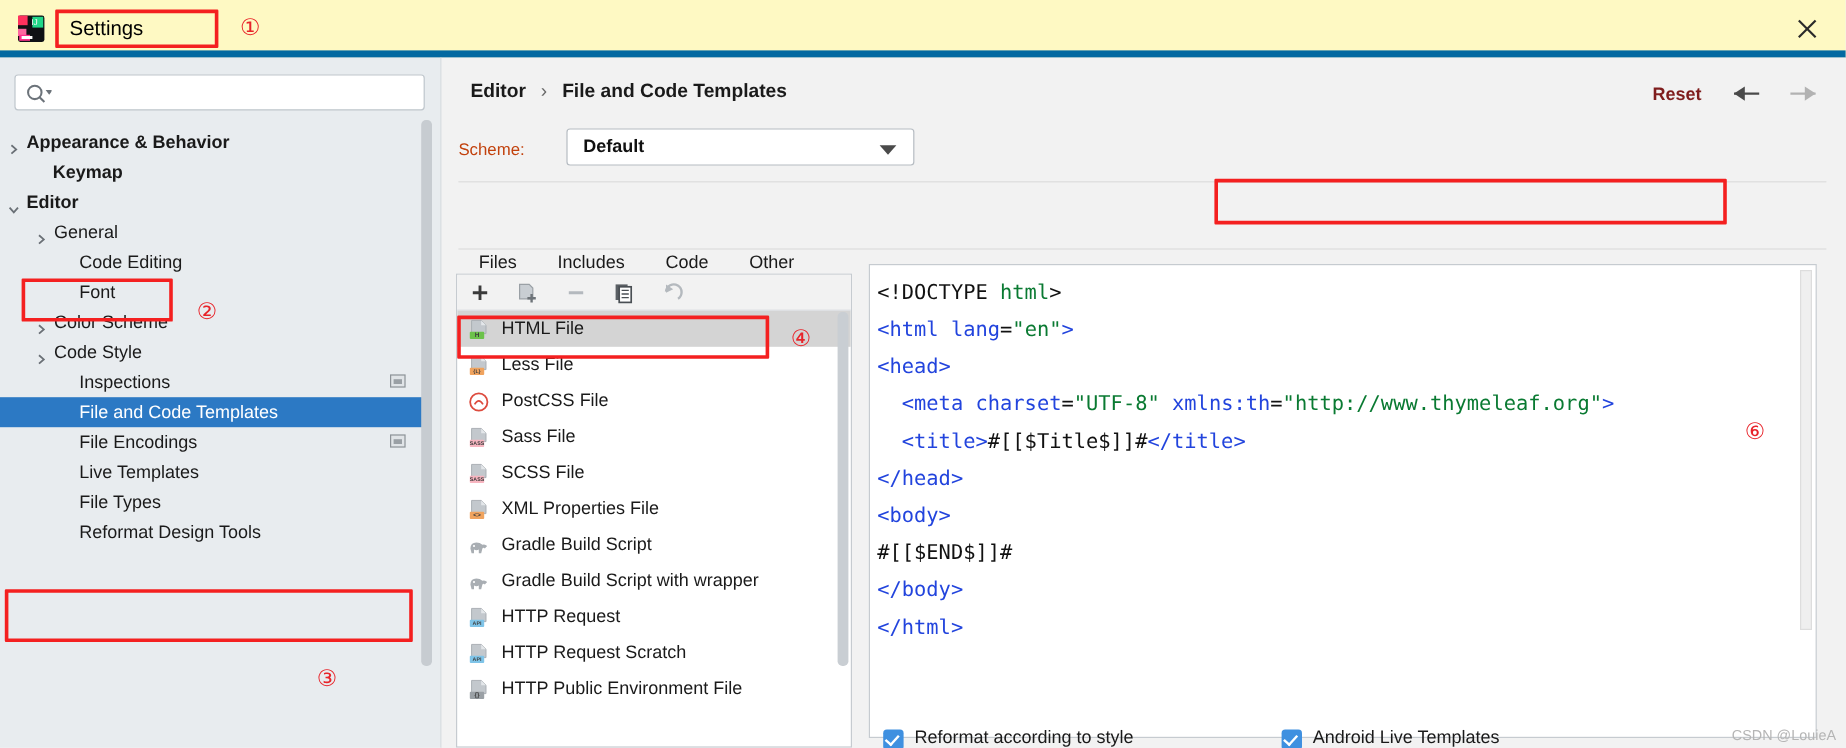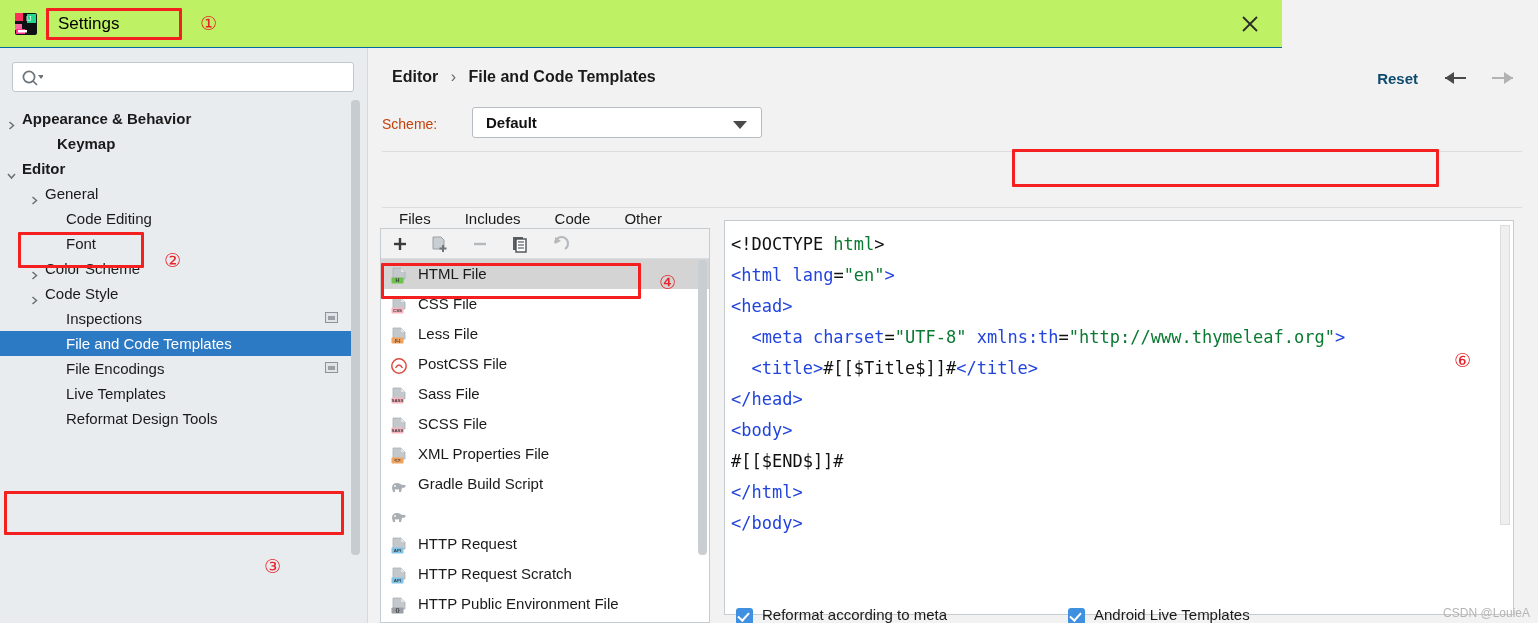--- a/index.html
+++ b/index.html
@@ -4,22 +4,22 @@
 <style>
   * { box-sizing: border-box; margin: 0; padding: 0; }
   html, body {
     width: 1538px; height: 623px;
     font-family: "Liberation Sans", sans-serif;
     background: #f2f2f2; overflow: hidden;
   }
 
   
   .titlebar {
-    position: absolute; left: 0; top: 0; width: 1282px; height: 48px;
-    background: #bef264; border-bottom: 1px solid #0369a1;
+    position: absolute; left: 0; top: 0; width: 1538px; height: 48px;
+    background: #fef9c3; border-bottom: 6px solid #0369a1;
   }
   .ij-logo {
     position: absolute; left: 14px; top: 12px; width: 24px; height: 24px;
   }
   .win-title {
     position: absolute; left: 50px; top: 11px;
     font-size: 17px; color: #000; line-height: 26px;
     padding: 0 8px; white-space: nowrap;
   }
   .close-btn {
@@ -87,21 +87,21 @@
 
   
   .content { position: absolute; left: 368px; top: 48px; width: 1170px; height: 575px; background: #f2f2f2; }
   .breadcrumb {
     position: absolute; left: 24px; top: 20px;
     font-size: 16px; font-weight: bold; color: #1a1a1a; white-space: nowrap;
   }
   .bc-sep { color: #666; font-weight: normal; margin: 0 8px; }
   .reset-link {
     position: absolute; right: 120px; top: 22px;
-    font-size: 15px; font-weight: bold; color: #0c4a6e; cursor: pointer; text-align: center;
+    font-size: 15px; font-weight: bold; color: #7f1d1d; cursor: pointer; text-align: center;
   }
   .nav-arrow { position: absolute; top: 20px; cursor: pointer; }
   .nav-back  { right: 68px; }
   .nav-fwd   { right: 22px; }
 
   .scheme-label {
     position: absolute; left: 14px; top: 68px; font-size: 14px; color: #c2410c;
   }
   .scheme-select {
     position: absolute; left: 104px; top: 59px; width: 290px; height: 31px;
@@ -239,21 +239,21 @@
   </div>
 
   <div class="tree" id="tree-root">
       <div class="tree-item bold">
         <span class="tw-arrow" style="left: 6px;"><svg width="11" height="11" viewBox="0 0 11 11">
             <path d="M3.5 2 L7.5 5.5 L3.5 9" fill="none" stroke="#6a7076" stroke-width="1.5"></path>
           </svg></span>
         <span class="tree-label" style="left: 22px;">Appearance &amp; Behavior</span>
       </div>
       <div class="tree-item bold">
-        <span class="tree-label" style="left: 57px;">Keymap</span>
+        <span class="tree-label" style="left: 44px;">Keymap</span>
       </div>
       <div class="tree-item bold">
         <span class="tw-arrow" style="left: 6px;"><svg width="11" height="11" viewBox="0 0 11 11">
             <path d="M2 4 L5.5 8 L9 4" fill="none" stroke="#6a7076" stroke-width="1.5"></path>
           </svg></span>
         <span class="tree-label" style="left: 22px;">Editor</span>
       </div>
       <div class="tree-item">
         <span class="tw-arrow" style="left: 29px;"><svg width="11" height="11" viewBox="0 0 11 11">
             <path d="M3.5 2 L7.5 5.5 L3.5 9" fill="none" stroke="#6a7076" stroke-width="1.5"></path>
@@ -284,20 +284,23 @@
       </div>
       <div class="tree-item selected">
         <span class="tree-label" style="left: 66px;">File and Code Templates</span>
       </div>
       <div class="tree-item">
         <span class="tree-label" style="left: 66px;">File Encodings</span>
         <span class="side-badge"></span>
       </div>
       <div class="tree-item">
         <span class="tree-label" style="left: 66px;">Live Templates</span>
+      </div>
+      <div class="tree-item">
+        <span class="tree-label" style="left: 66px;">File Types</span>
       </div>
       <div class="tree-item">
         <span class="tree-label" style="left: 66px;">Reformat Design Tools</span>
       </div>
     </div>
 
   <div class="side-scroll-track">
     <div class="side-scroll-thumb"></div>
   </div>
 
@@ -390,29 +393,20 @@
               <path d="M11 1 l4 4 h-4 z" fill="#e4e7ea"></path>
               <rect x="1.5" y="10.5" width="12" height="6" rx="0.8" fill="#6cc24a"></rect>
               <text x="7.5" y="15" font-size="5.4" text-anchor="middle" fill="#3d3d3d" font-family="Liberation Sans, sans-serif" font-weight="bold">H</text>
             </svg></span>
           <span class="row-label">HTML File</span>
         </div>
         <div class="list-row">
           <span class="row-icon"><svg width="18" height="18" viewBox="0 0 18 18">
               <path d="M3 1 h8 l4 4 v7 h-12 z" fill="#c3c8cd" stroke="#a8aeb3" stroke-width="0.8"></path>
               <path d="M11 1 l4 4 h-4 z" fill="#e4e7ea"></path>
-              <rect x="1.5" y="10.5" width="12" height="6" rx="0.8" fill="#f7b5c0"></rect>
-              <text x="7.5" y="15" font-size="4.4" text-anchor="middle" fill="#3d3d3d" font-family="Liberation Sans, sans-serif" font-weight="bold">CSS</text>
-            </svg></span>
-          <span class="row-label">CSS File</span>
-        </div>
-        <div class="list-row">
-          <span class="row-icon"><svg width="18" height="18" viewBox="0 0 18 18">
-              <path d="M3 1 h8 l4 4 v7 h-12 z" fill="#c3c8cd" stroke="#a8aeb3" stroke-width="0.8"></path>
-              <path d="M11 1 l4 4 h-4 z" fill="#e4e7ea"></path>
               <rect x="1.5" y="10.5" width="12" height="6" rx="0.8" fill="#f0a35e"></rect>
               <text x="7.5" y="15" font-size="4.4" text-anchor="middle" fill="#3d3d3d" font-family="Liberation Sans, sans-serif" font-weight="bold">{L}</text>
             </svg></span>
           <span class="row-label">Less File</span>
         </div>
         <div class="list-row">
           <span class="row-icon"><svg width="18" height="18" viewBox="0 0 18 18">
               <circle cx="9" cy="9" r="7.2" fill="none" stroke="#dd4b3e" stroke-width="1.5"></circle>
               <path d="M5.5 11 q3.5 -6 7 0" fill="none" stroke="#dd4b3e" stroke-width="1.4"></path>
             </svg></span>
@@ -450,20 +444,21 @@
               <path d="M2 11 q0 -5 5 -5 q3 0 5 2 q2 -1 4 1 l-2 2 q-1 -1 -2 0 l-1 4 h-2 l0 -3 q-2 1 -4 0 l0 3 h-2 z" fill="#a9aeb3"></path>
               <circle cx="5" cy="9" r="0.9" fill="#fff"></circle>
             </svg></span>
           <span class="row-label">Gradle Build Script</span>
         </div>
         <div class="list-row">
           <span class="row-icon"><svg width="18" height="18" viewBox="0 0 18 18">
               <path d="M2 11 q0 -5 5 -5 q3 0 5 2 q2 -1 4 1 l-2 2 q-1 -1 -2 0 l-1 4 h-2 l0 -3 q-2 1 -4 0 l0 3 h-2 z" fill="#a9aeb3"></path>
               <circle cx="5" cy="9" r="0.9" fill="#fff"></circle>
             </svg></span>
+          <span class="row-label">Gradle Build Script with wrapper</span>
         </div>
         <div class="list-row">
           <span class="row-icon"><svg width="18" height="18" viewBox="0 0 18 18">
               <path d="M3 1 h8 l4 4 v7 h-12 z" fill="#c3c8cd" stroke="#a8aeb3" stroke-width="0.8"></path>
               <path d="M11 1 l4 4 h-4 z" fill="#e4e7ea"></path>
               <rect x="1.5" y="10.5" width="12" height="6" rx="0.8" fill="#7fc4e8"></rect>
               <text x="7.5" y="15" font-size="4.4" text-anchor="middle" fill="#3d3d3d" font-family="Liberation Sans, sans-serif" font-weight="bold">API</text>
             </svg></span>
           <span class="row-label">HTTP Request</span>
         </div>
@@ -495,32 +490,32 @@
   <div class="code-panel">
     <div class="code-area" id="code-root">
         <div class="code-line"><span class="tok-plain">&lt;!DOCTYPE </span><span class="tok-val">html</span><span class="tok-plain">&gt;</span></div>
         <div class="code-line"><span class="tok-tag">&lt;html </span><span class="tok-attr">lang</span><span class="tok-plain">=</span><span class="tok-val">"en"</span><span class="tok-tag">&gt;</span></div>
         <div class="code-line"><span class="tok-tag">&lt;head&gt;</span></div>
         <div class="code-line"><span class="tok-tag">  &lt;meta </span><span class="tok-attr">charset</span><span class="tok-plain">=</span><span class="tok-val">"UTF-8"</span><span class="tok-plain"> </span><span class="tok-attr">xmlns:th</span><span class="tok-plain">=</span><span class="tok-val">"http://www.thymeleaf.org"</span><span class="tok-tag">&gt;</span></div>
         <div class="code-line"><span class="tok-tag">  &lt;title&gt;</span><span class="tok-plain">#[[$Title$]]#</span><span class="tok-tag">&lt;/title&gt;</span></div>
         <div class="code-line"><span class="tok-tag">&lt;/head&gt;</span></div>
         <div class="code-line"><span class="tok-tag">&lt;body&gt;</span></div>
         <div class="code-line"><span class="tok-plain">#[[$END$]]#</span></div>
+        <div class="code-line"><span class="tok-tag">&lt;/body&gt;</span></div>
         <div class="code-line"><span class="tok-tag">&lt;/html&gt;</span></div>
-        <div class="code-line"><span class="tok-tag">&lt;/body&gt;</span></div>
       </div>
     <div class="code-scroll-thumb"></div>
   </div>
 
   <div class="anno-box" style="left:644px; top:101px; width:427px; height:38px;"></div>
   <div class="anno-num" style="left:1086px; top:303px;">⑥</div>
 </div>
 
 <div class="cb-row" style="left:736px;">
   <span class="cb-box"></span>
-  <span class="cb-label">Reformat according to meta</span>
+  <span class="cb-label">Reformat according to style</span>
 </div>
 <div class="cb-row" style="left:1068px;">
   <span class="cb-box"></span>
   <span class="cb-label">Android Live Templates</span>
 </div>
 
 <div class="watermark">CSDN @LouieA</div>
 
 </body></html>

